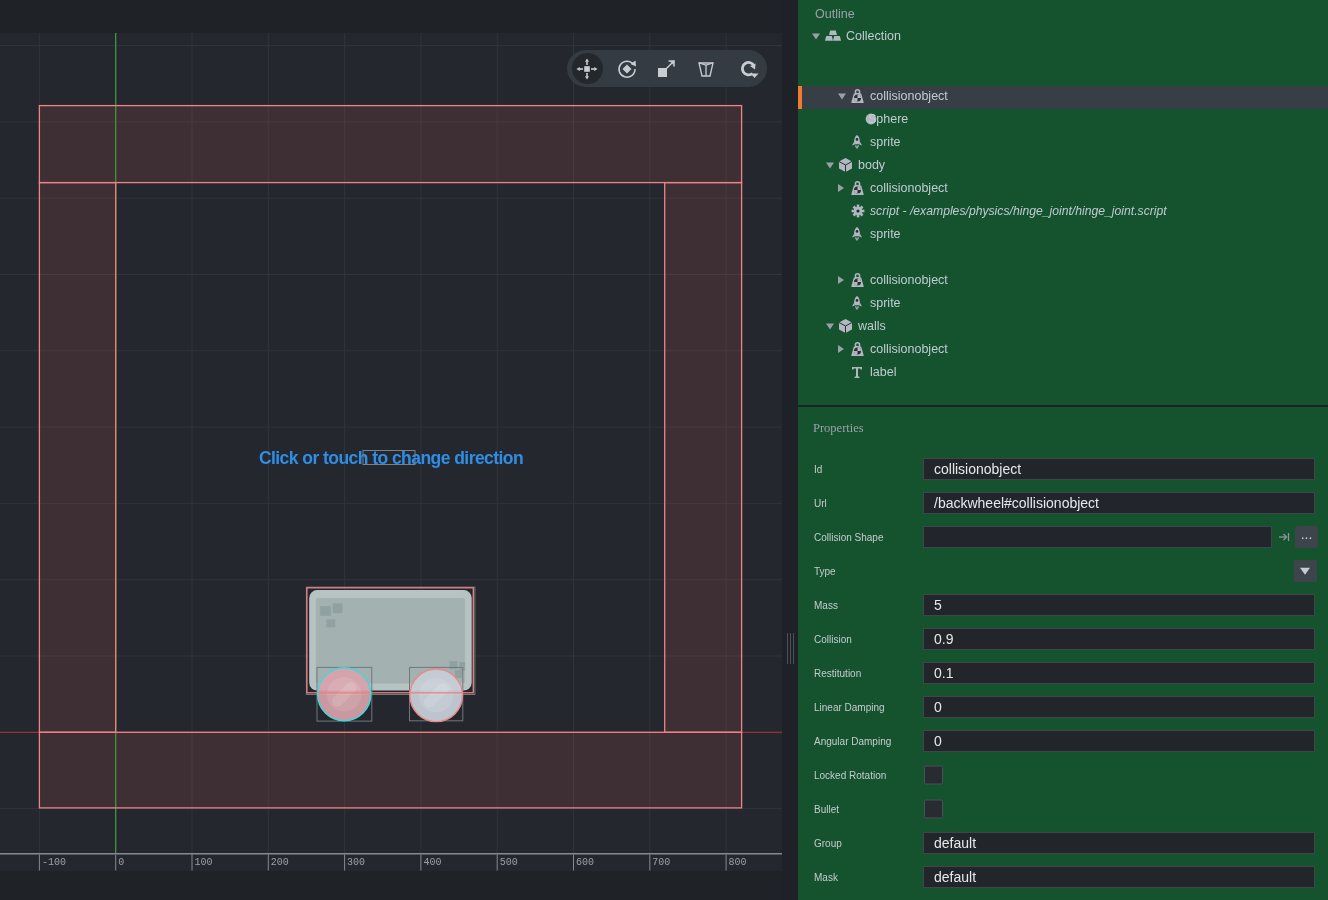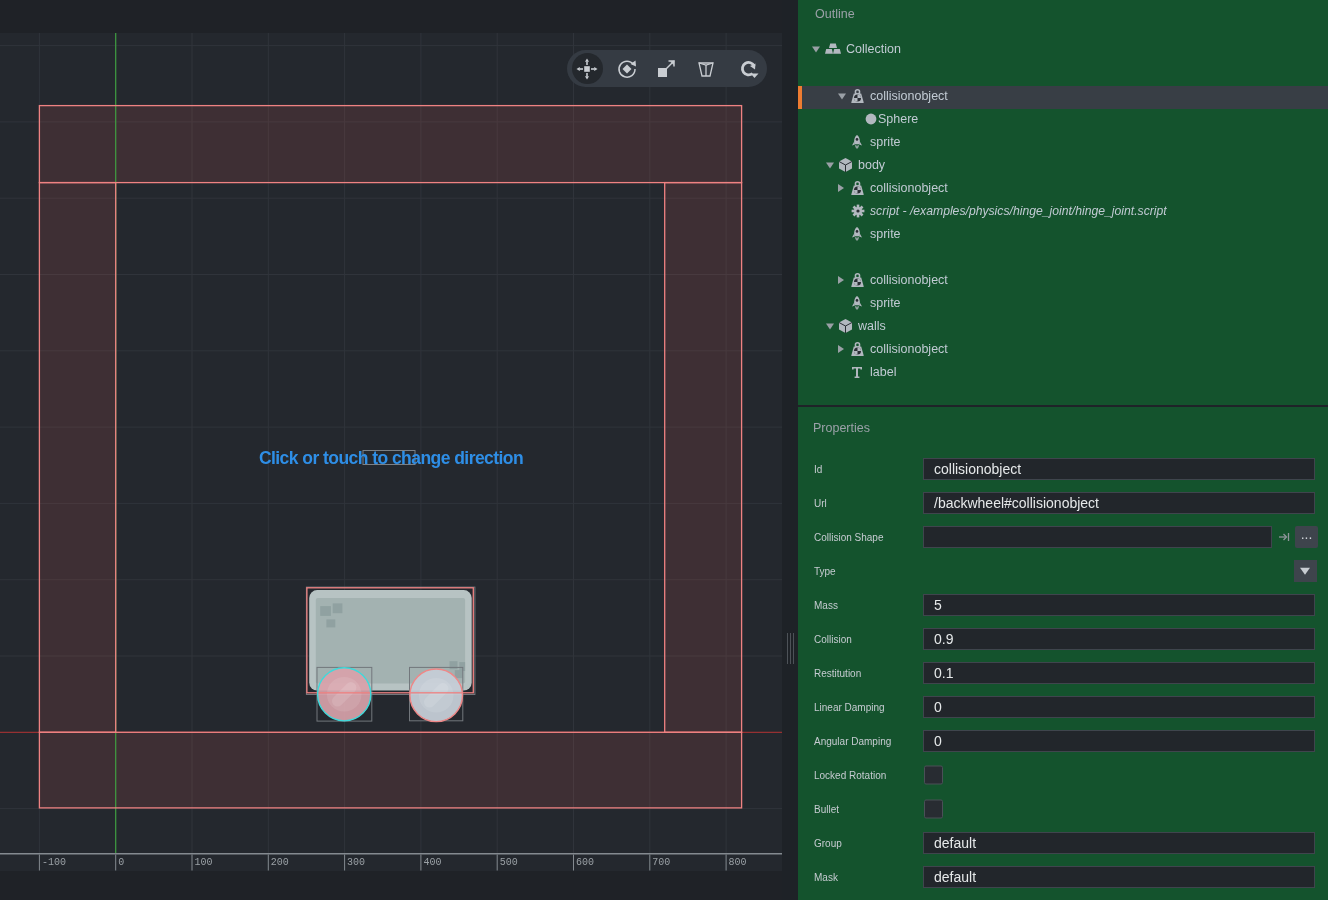--- a/index.html
+++ b/index.html
@@ -157,21 +157,21 @@
   </div>
 
   <div id="splitter">
       <div class="grip"></div>
     </div>
 
   <div id="panel">
     <div class="hdr" style="left:17px;top:7px;">Outline</div>
     <div class="selrow"></div>
       <div class="selbar"></div>
-    <div class="row" style="top:37px">
+    <div class="row" style="top:24px">
         <span class="arr down" style="left:14px"></span>
         <span style="position:absolute;left:27px;top:50%;transform:translateY(-50%);line-height:0">
           <svg width="16" height="12" viewBox="0 0 16 12">
             <g fill="#b2b8bf">
               <path d="M5.2 0.5 L10.8 0.5 L12 5 L4 5 Z"></path>
               <path d="M1.2 6 L6.8 6 L8 10.8 L0 10.8 Z"></path>
               <path d="M9.2 6 L14.8 6 L16 10.8 L8 10.8 Z"></path>
             </g>
           </svg>
         </span>
@@ -189,21 +189,21 @@
           </svg>
         </span>
         <span class="lbl" style="left:72px">collisionobject</span>
       </div>
     <div class="row" style="top:107.5px">
         <span style="position:absolute;left:67px;top:50%;transform:translateY(-50%);line-height:0">
           <svg width="12" height="12" viewBox="0 0 12 12">
             <circle cx="6" cy="6" r="5.4" fill="#b2b8bf"></circle>
           </svg>
         </span>
-        <span class="lbl" style="left:80px">Sphere</span>
+        <span class="lbl" style="left:70px">Sphere</span>
       </div>
     <div class="row" style="top:130.5px">
         <span style="position:absolute;left:53px;top:50%;transform:translateY(-50%);line-height:0">
           <svg width="12" height="14" viewBox="0 0 12 14">
             <path d="M6 0 C8.8 2.1 9.4 6 8.3 9.2 L3.7 9.2 C2.6 6 3.2 2.1 6 0 Z" fill="#b2b8bf"></path>
             <path d="M3.6 5.8 L1 10.6 L3.8 9.4 Z" fill="#b2b8bf"></path>
             <path d="M8.4 5.8 L11 10.6 L8.2 9.4 Z" fill="#b2b8bf"></path>
             <circle cx="6" cy="4.4" r="1.3" fill="#2a2e34"></circle>
             <path d="M4.6 10.3 L5.3 12.8 M6 10.5 L6 13.7 M7.4 10.3 L6.7 12.8" stroke="#b2b8bf" stroke-width="1" fill="none"></path>
           </svg>
@@ -314,21 +314,21 @@
       </div>
     <div class="row" style="top:360.5px">
         <span style="position:absolute;left:53px;top:50%;transform:translateY(-50%);line-height:0">
           <svg width="12" height="12" viewBox="0 0 12 12">
             <path d="M1 1 L11 1 L11 3.6 L9.4 3.6 L9.4 2.6 L7 2.6 L7 10.4 L8.4 10.4 L8.4 12 L3.6 12 L3.6 10.4 L5 10.4 L5 2.6 L2.6 2.6 L2.6 3.6 L1 3.6 Z" fill="#b2b8bf"></path>
           </svg>
         </span>
         <span class="lbl" style="left:72px">label</span>
       </div>
     <div class="divider"></div>
-    <div class="hdr" style="left:15px;top:421px;">Properties</div>
+    <div class="hdr" style="left:15px;top:421px;font-family:Liberation Serif, serif;">Properties</div>
     <div class="plabel" style="top:468.8px">Id</div>
     <div class="pinput" style="top:468.8px">collisionobject</div>
     <div class="plabel" style="top:502.8px">Url</div>
     <div class="pinput" style="top:502.8px">/backwheel#collisionobject</div>
     <div class="plabel" style="top:536.8px">Collision Shape</div>
     <div class="pinput" style="top:536.8px;width:349px"></div>
     <svg style="position:absolute;left:480px;top:536.8px;transform:translateY(-50%)" width="12" height="12" viewBox="0 0 12 12">
         <g stroke="#8f959b" stroke-width="1.3" fill="none">
           <line x1="1" y1="6" x2="8" y2="6"></line>
           <path d="M5.5 3 L8.5 6 L5.5 9"></path>

